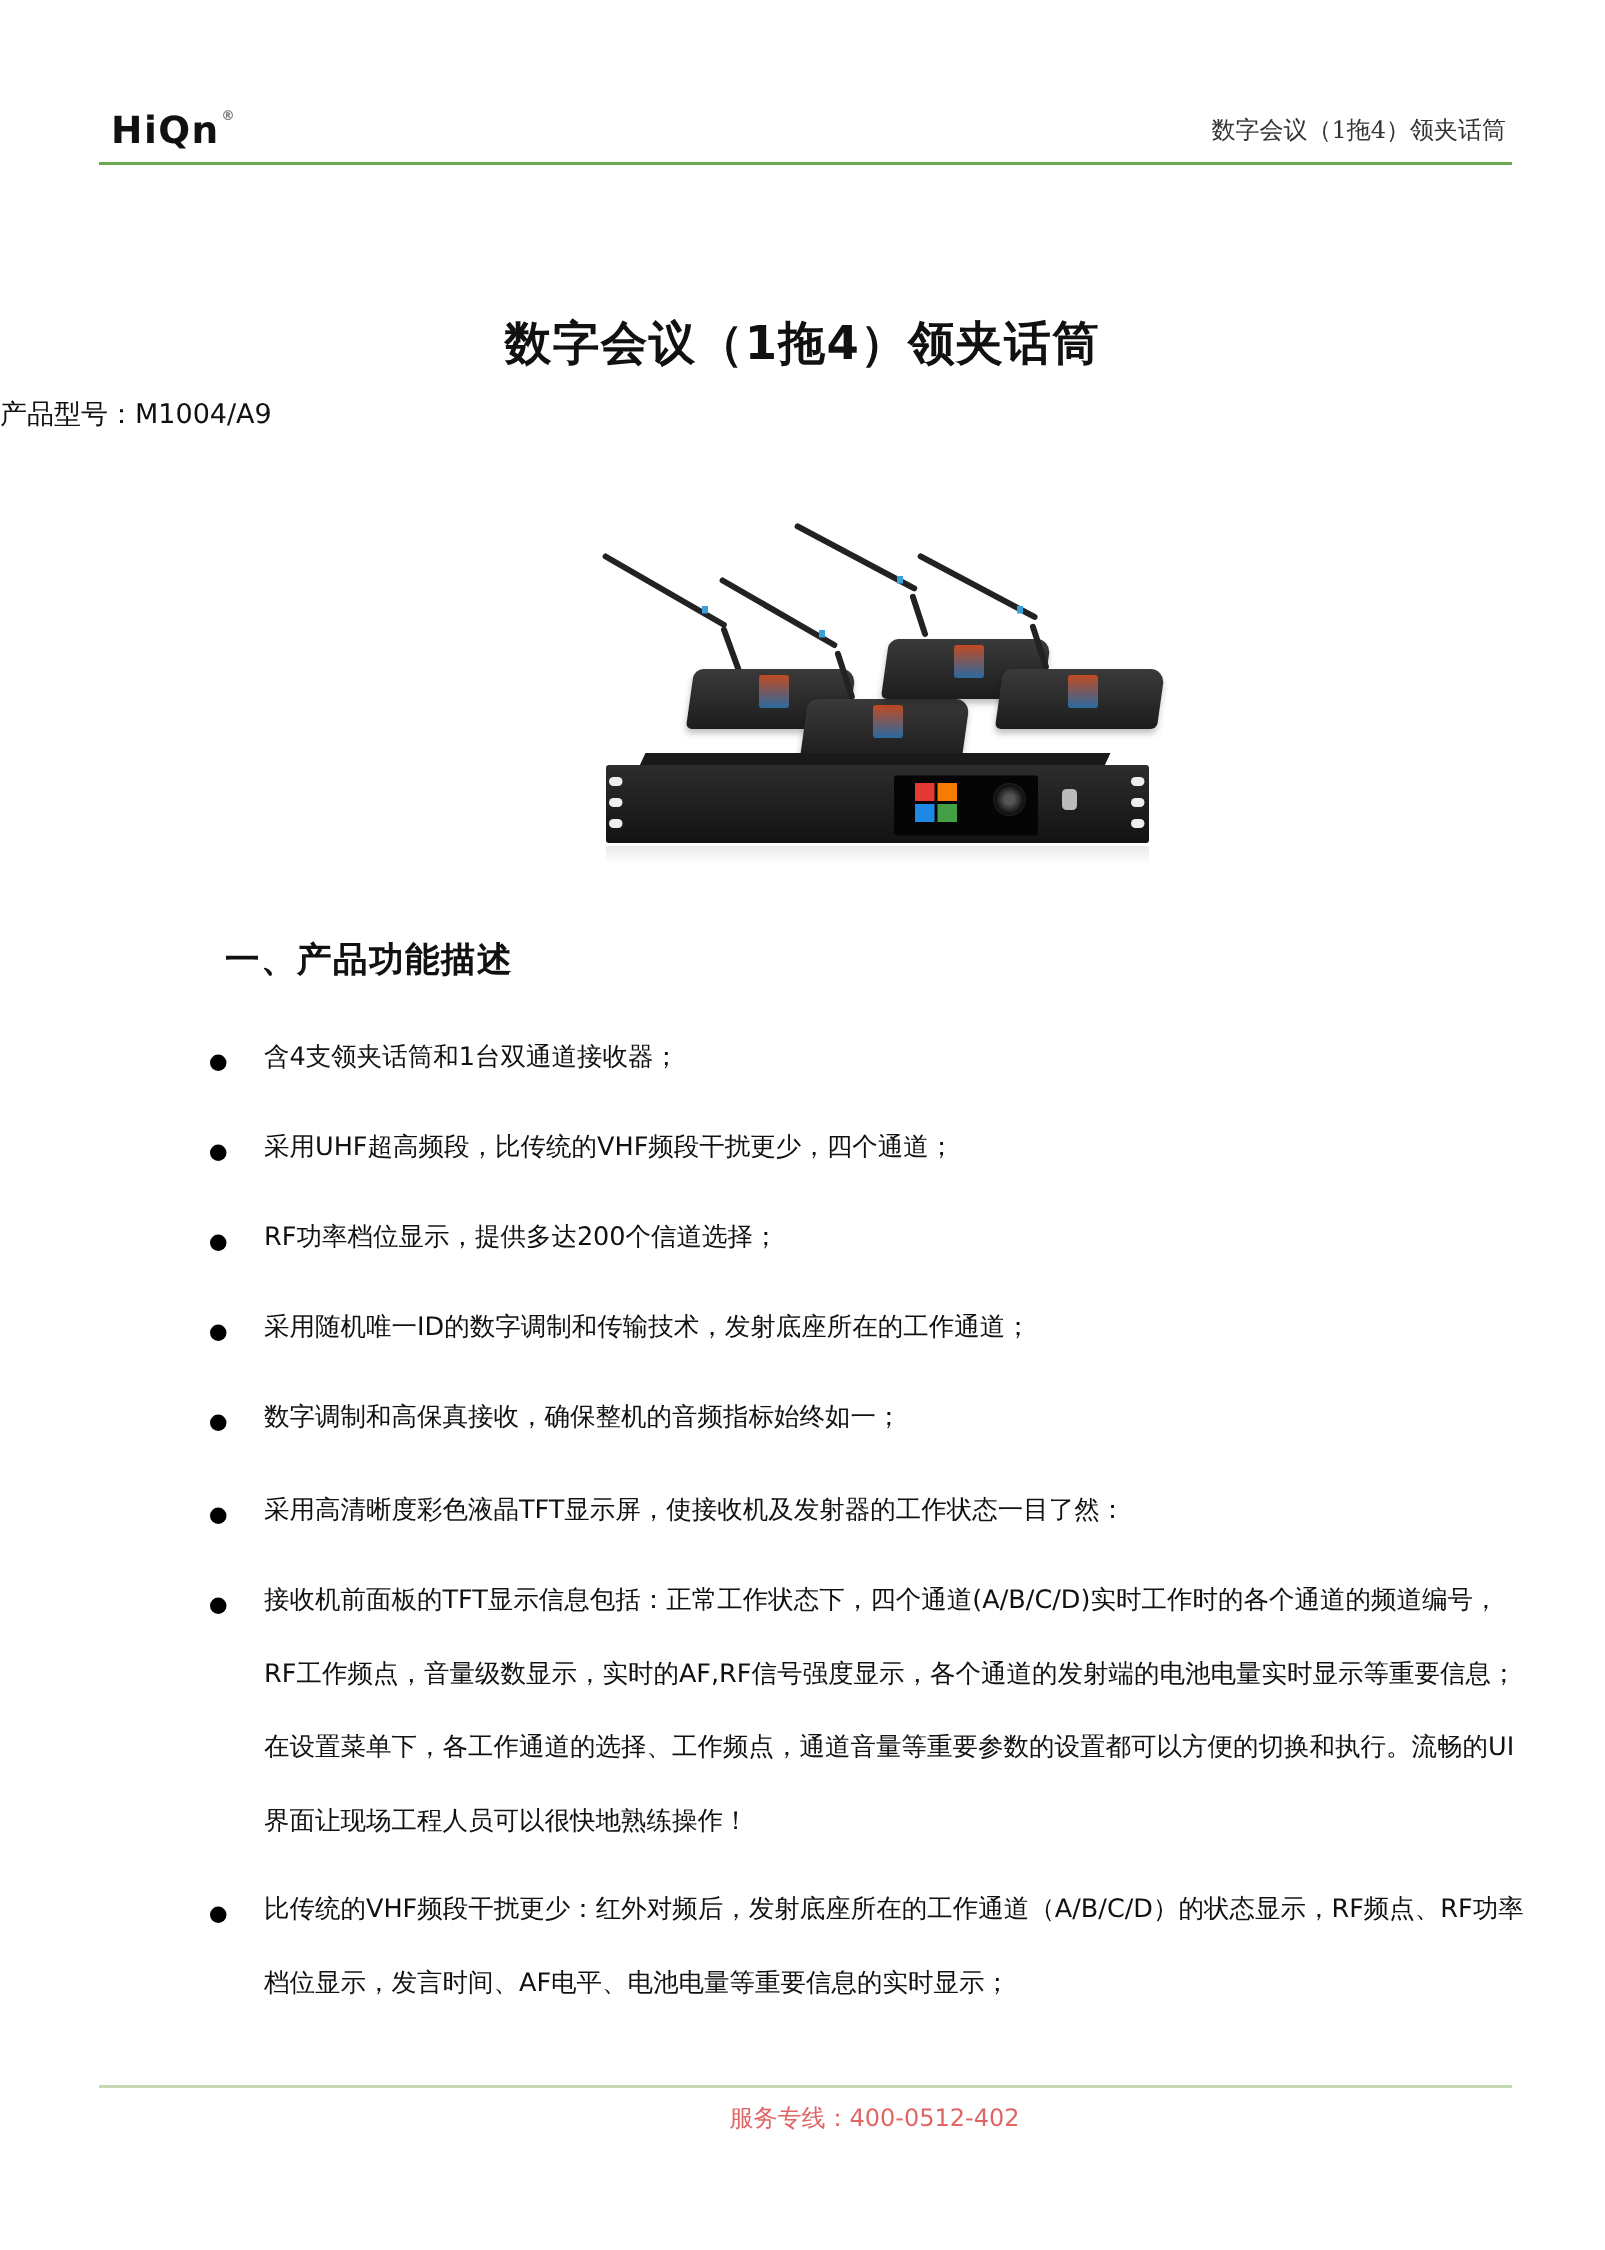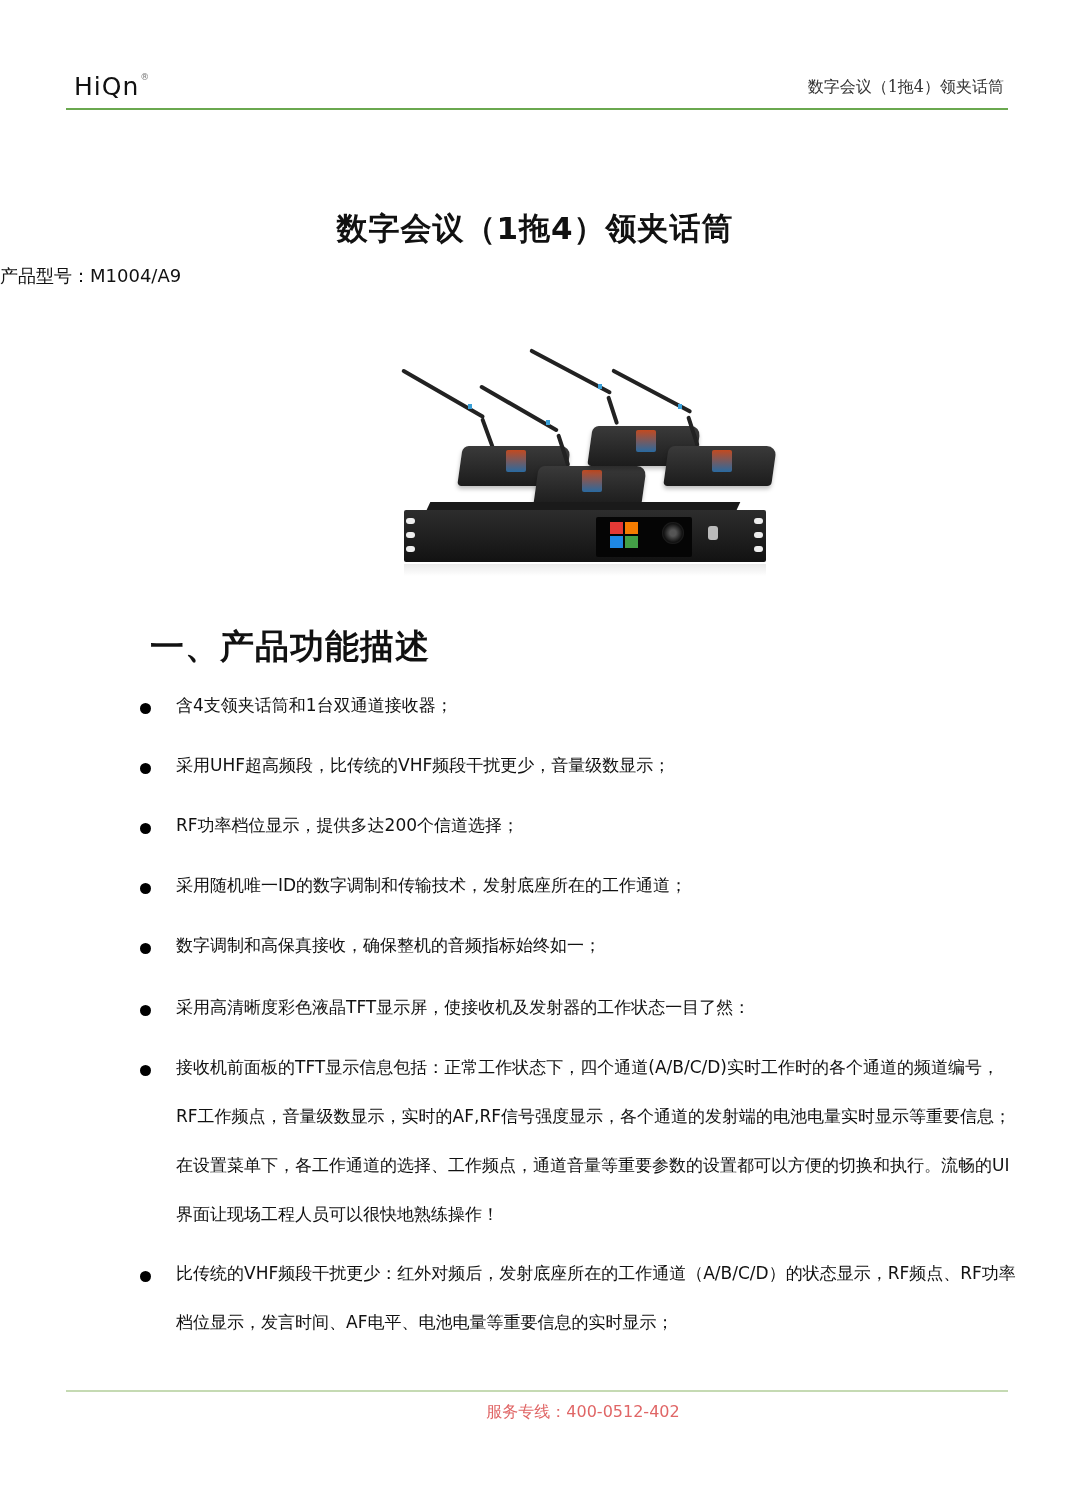--- a/index.html
+++ b/index.html
@@ -1,21 +1,21 @@
 <!DOCTYPE html>
 <html><head>
   <meta charset="utf-8">
   <style>
     * { box-sizing: border-box; margin: 0; padding: 0; }
     html, body { width: 1070px; height: 1500px; background: #ffffff; }
     body { position: relative; font-family: "DejaVu Sans", "Liberation Sans", sans-serif; color: #111; overflow: hidden; }
 
     
     .header { position: absolute; left: 66px; top: 68px; width: 942px; height: 42px; }
-    .logo { position: absolute; left: 8px; top: 4px; font-family: "DejaVu Sans", sans-serif; font-weight: normal; font-size: 25px; letter-spacing: 1px; color: #111; }
+    .logo { position: absolute; left: 8px; top: 4px; font-family: "DejaVu Sans", sans-serif; font-weight: bold; font-size: 25px; letter-spacing: 1px; color: #111; }
     .logo sup { font-size: 9px; color: #777; position: relative; top: -6px; margin-left: 1px; }
     .header-title { position: absolute; right: 4px; top: 9px; font-family: "DejaVu Serif", serif; font-size: 16px; color: #333; }
     .header-rule { position: absolute; left: 0; top: 40px; width: 942px; height: 2px; background: #6aa84f; }
 
     
     .doc-title { position: absolute; left: 0; width: 1070px; top: 208px; text-align: center; font-size: 31px; font-weight: bold; color: #111; letter-spacing: 1px; }
     .doc-model { position: absolute; left: 0; width: 1070px; top: 264px; text-align: left; font-size: 18px; color: #111; }
 
     
     .product { position: absolute; left: 398px; top: 338px; width: 380px; height: 240px; }
@@ -27,21 +27,21 @@
     .rack { position: absolute; left: 6px; top: 172px; width: 362px; height: 52px; background: linear-gradient(#2d2d2d, #121212); border-radius: 2px; }
     .rack-top { position: absolute; left: 30px; top: 164px; width: 310px; height: 10px; background: #1a1a1a; transform: skewX(-25deg); }
     .rack-ear { position: absolute; width: 9px; height: 6px; background: #eee; border-radius: 3px; }
     .rack-screen { position: absolute; left: 198px; top: 179px; width: 96px; height: 40px; background: #050505; border-radius: 2px; }
     .tile { position: absolute; width: 13px; height: 12px; }
     .knob { position: absolute; left: 264px; top: 184px; width: 22px; height: 22px; border-radius: 50%; background: radial-gradient(circle, #555 20%, #111 60%, #444 100%); }
     .badge-logo { position: absolute; left: 310px; top: 188px; width: 10px; height: 14px; background: #bbb; border-radius: 3px; }
     .reflect { position: absolute; left: 6px; top: 226px; width: 362px; height: 12px; background: linear-gradient(rgba(200,200,200,0.4), rgba(255,255,255,0)); }
 
     
-    .section-heading { position: absolute; left: 150px; top: 624px; font-size: 34px; font-weight: bold; color: #111; letter-spacing: 1px; }
+    .section-heading { position: absolute; left: 150px; top: 624px; font-size: 23px; font-weight: bold; color: #111; letter-spacing: 1px; }
     .features { position: absolute; left: 140px; top: 695px; width: 880px; list-style: none; }
     .feature { position: absolute; left: 0; width: 880px; }
     .bullet { position: absolute; left: 0; top: 8px; width: 11px; height: 11px; border-radius: 50%; background: #000; }
     .feature-text { position: absolute; left: 36px; top: 0; width: 840px; font-size: 17px; line-height: 49px; color: #111; margin-top: -14px; }
 
     
     .footer-rule { position: absolute; left: 66px; top: 1390px; width: 942px; height: 2px; background: #c5dab3; }
     .footer-text { position: absolute; left: 0; width: 1166px; top: 1402px; text-align: center; font-size: 16px; color: #e06666; }
   </style>
 </head>
@@ -112,21 +112,21 @@
 
 <h2 class="section-heading">一、产品功能描述</h2>
 
 <ul class="features">
   <li class="feature" style="top:0px;">
     <span class="bullet"></span>
     <span class="feature-text">含4支领夹话筒和1台双通道接收器；</span>
   </li>
   <li class="feature" style="top:60px;">
     <span class="bullet"></span>
-    <span class="feature-text">采用UHF超高频段，比传统的VHF频段干扰更少，音量级数显示；</span>
+    <span class="feature-text">采用UHF超高频段，比传统的VHF频段干扰更少，四个通道；</span>
   </li>
   <li class="feature" style="top:120px;">
     <span class="bullet"></span>
     <span class="feature-text">RF功率档位显示，提供多达200个信道选择；</span>
   </li>
   <li class="feature" style="top:180px;">
     <span class="bullet"></span>
     <span class="feature-text">采用随机唯一ID的数字调制和传输技术，发射底座所在的工作通道；</span>
   </li>
   <li class="feature" style="top:240px;">

